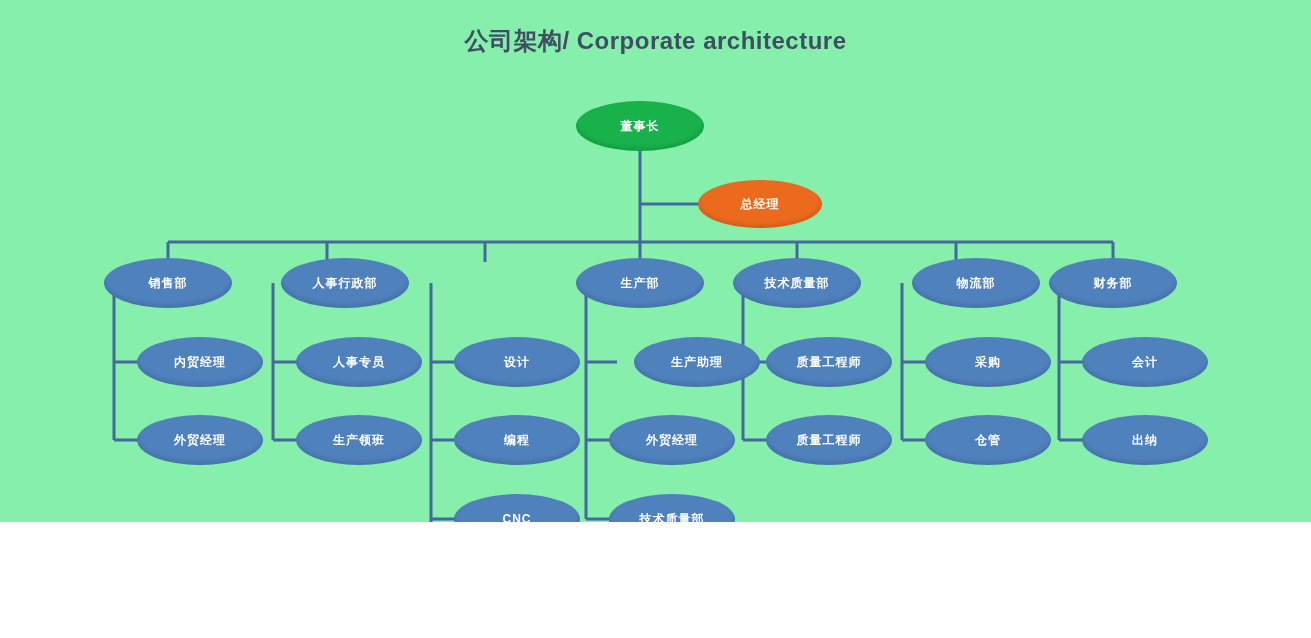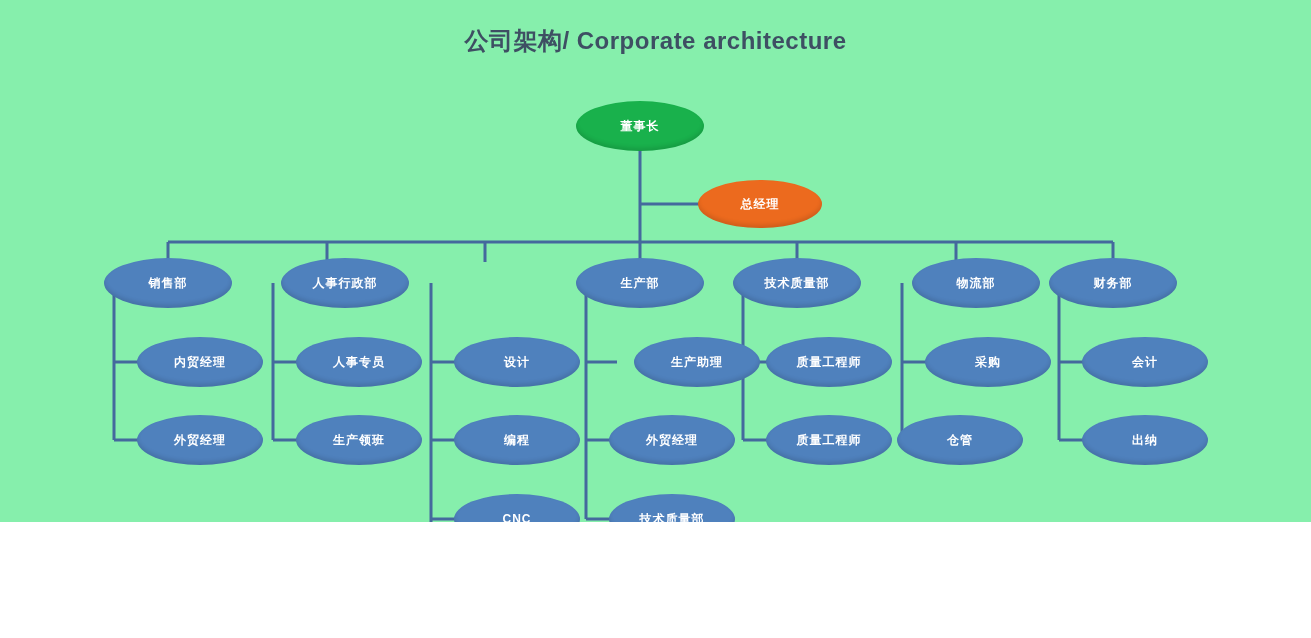--- a/index.html
+++ b/index.html
@@ -80,18 +80,18 @@
   <div class="node child" style="left:454px;top:572px">钳工</div>
 
   <div class="node child" style="left:634px;top:337px">生产助理</div>
   <div class="node child" style="left:609px;top:415px">外贸经理</div>
   <div class="node child" style="left:609px;top:494px">技术质量部</div>
 
   <div class="node child" style="left:766px;top:337px">质量工程师</div>
   <div class="node child" style="left:766px;top:415px">质量工程师</div>
 
   <div class="node child" style="left:925px;top:337px">采购</div>
-  <div class="node child" style="left:897px;top:415px">仓管</div>
+  <div class="node child" style="left:925px;top:415px">仓管</div>
 
   <div class="node child" style="left:1082px;top:337px">会计</div>
   <div class="node child" style="left:1082px;top:415px">出纳</div>
 
 </div>
 
 </body></html>

